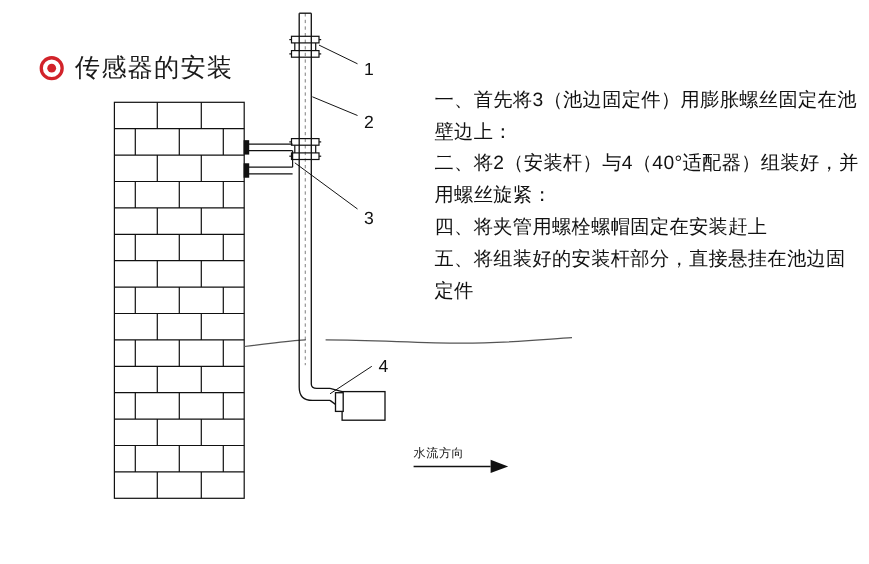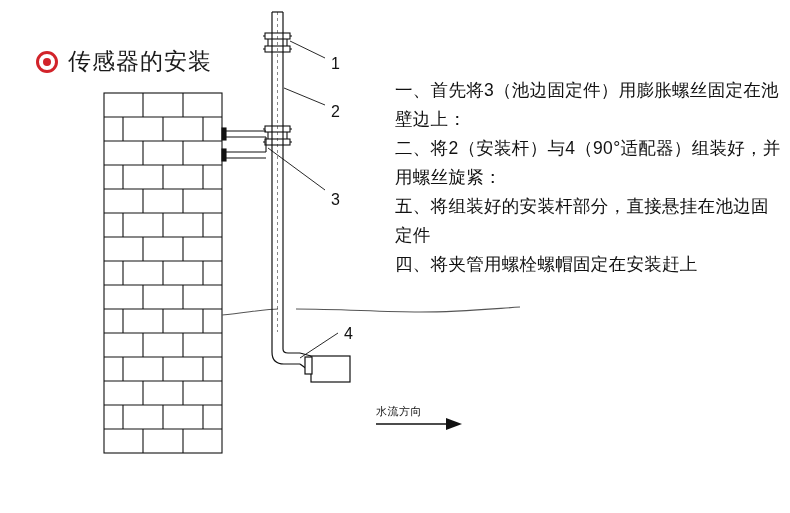--- a/index.html
+++ b/index.html
@@ -242,23 +242,23 @@
     </g>
   </svg>
 
   <div id="title-block">
     <span id="title-bullet"></span>
     <span id="title-text">传感器的安装</span>
   </div>
 
   <div id="instructions">
     <div class="step">一、首先将3（池边固定件）用膨胀螺丝固定在池壁边上：</div>
-    <div class="step">二、将2（安装杆）与4（90°适配器）组装好，并用螺丝旋紧：</div>
+    <div class="step">二、将2（安装杆）与4（40°适配器）组装好，并用螺丝旋紧：</div>
+    <div class="step">四、将夹管用螺栓螺帽固定在安装赶上</div>
     <div class="step">五、将组装好的安装杆部分，直接悬挂在池边固定件</div>
-    <div class="step">四、将夹管用螺栓螺帽固定在安装赶上</div>
   </div>
 
   <span class="callout-num" style="left:331px;top:55px;">1</span>
   <span class="callout-num" style="left:331px;top:103px;">2</span>
   <span class="callout-num" style="left:331px;top:191px;">3</span>
   <span class="callout-num" style="left:344px;top:325px;">4</span>
 
   <div id="flow-label">水流方向</div>
 
 </div>

